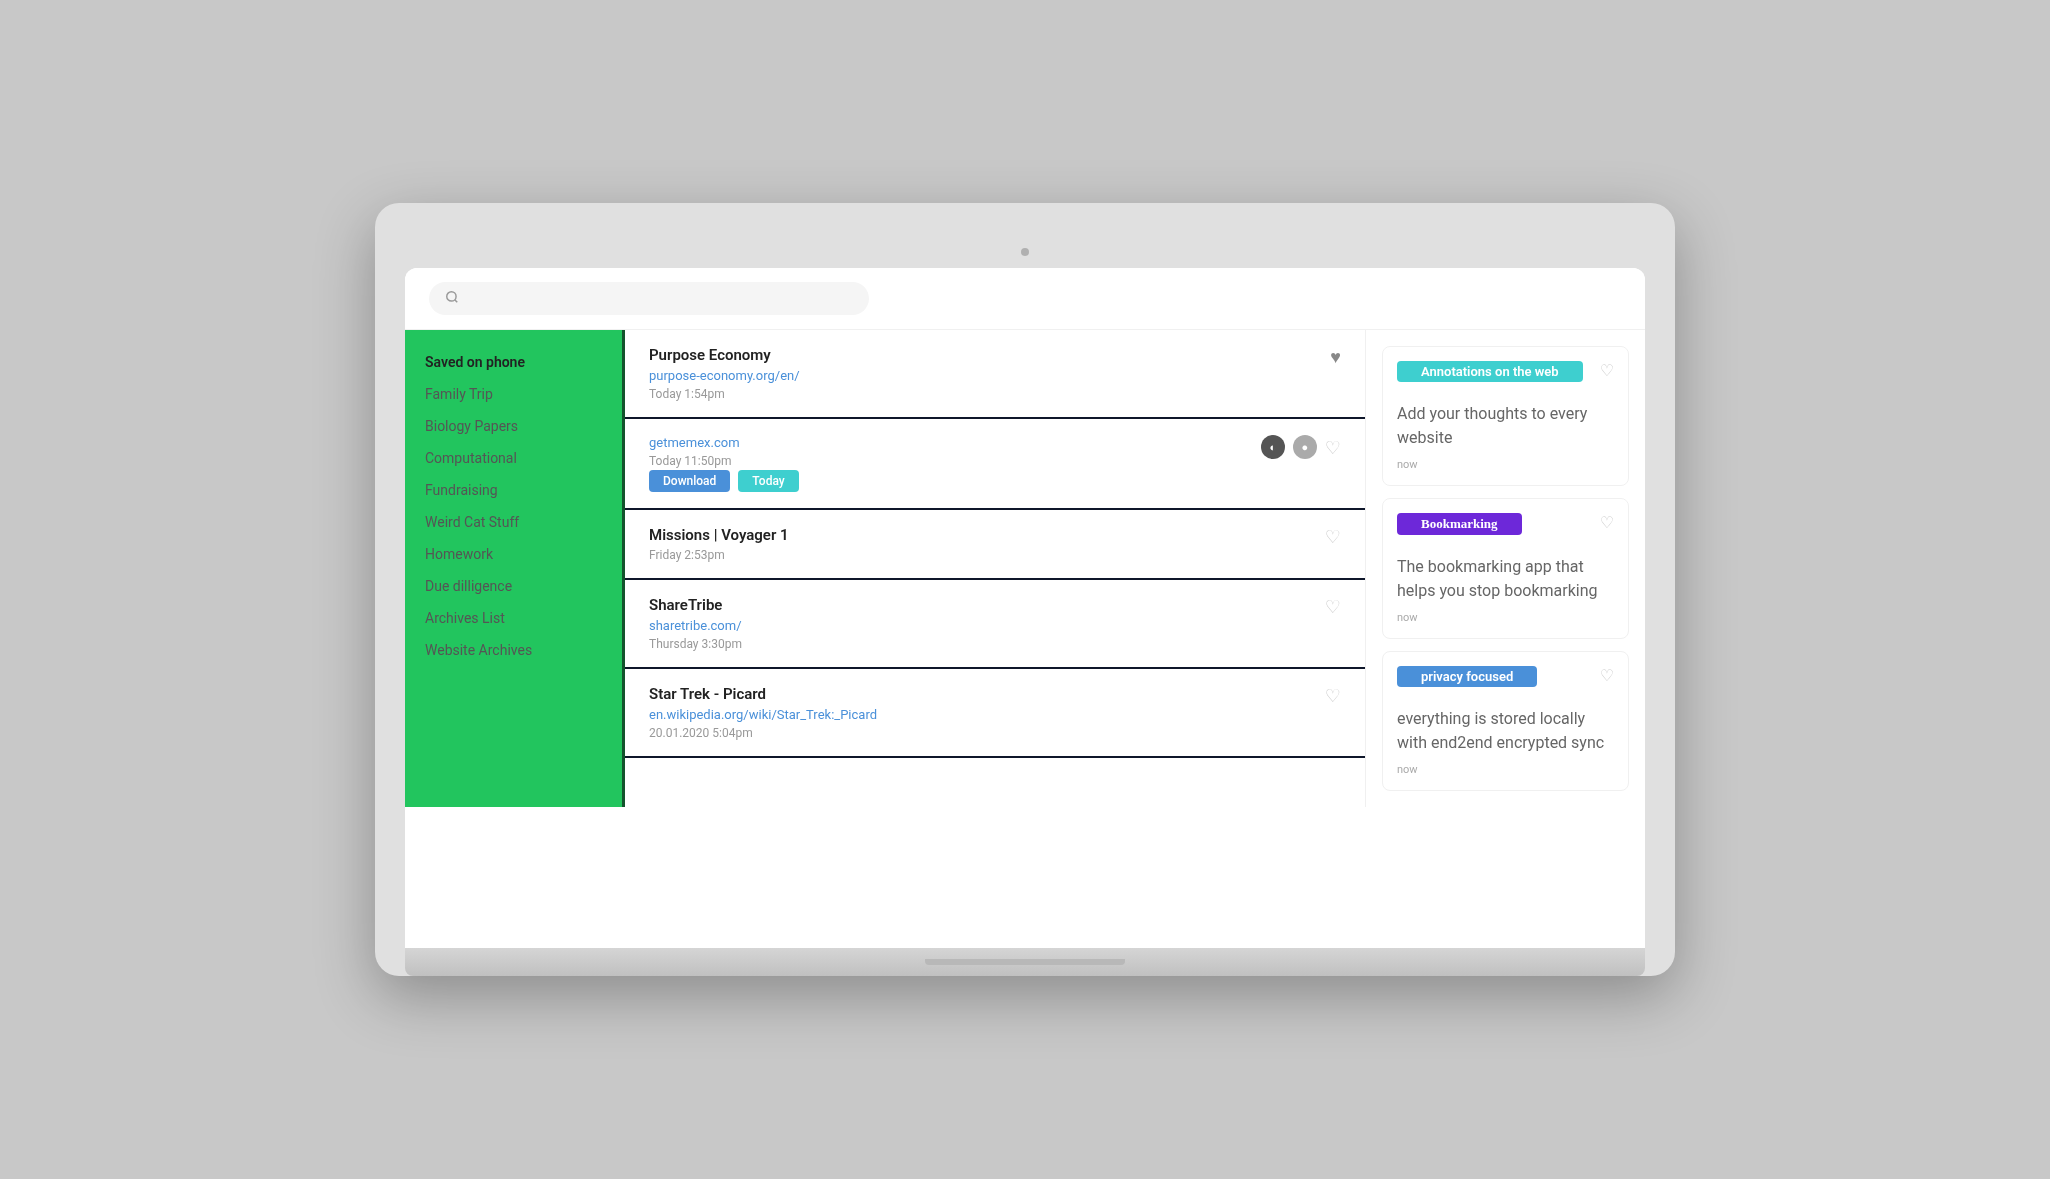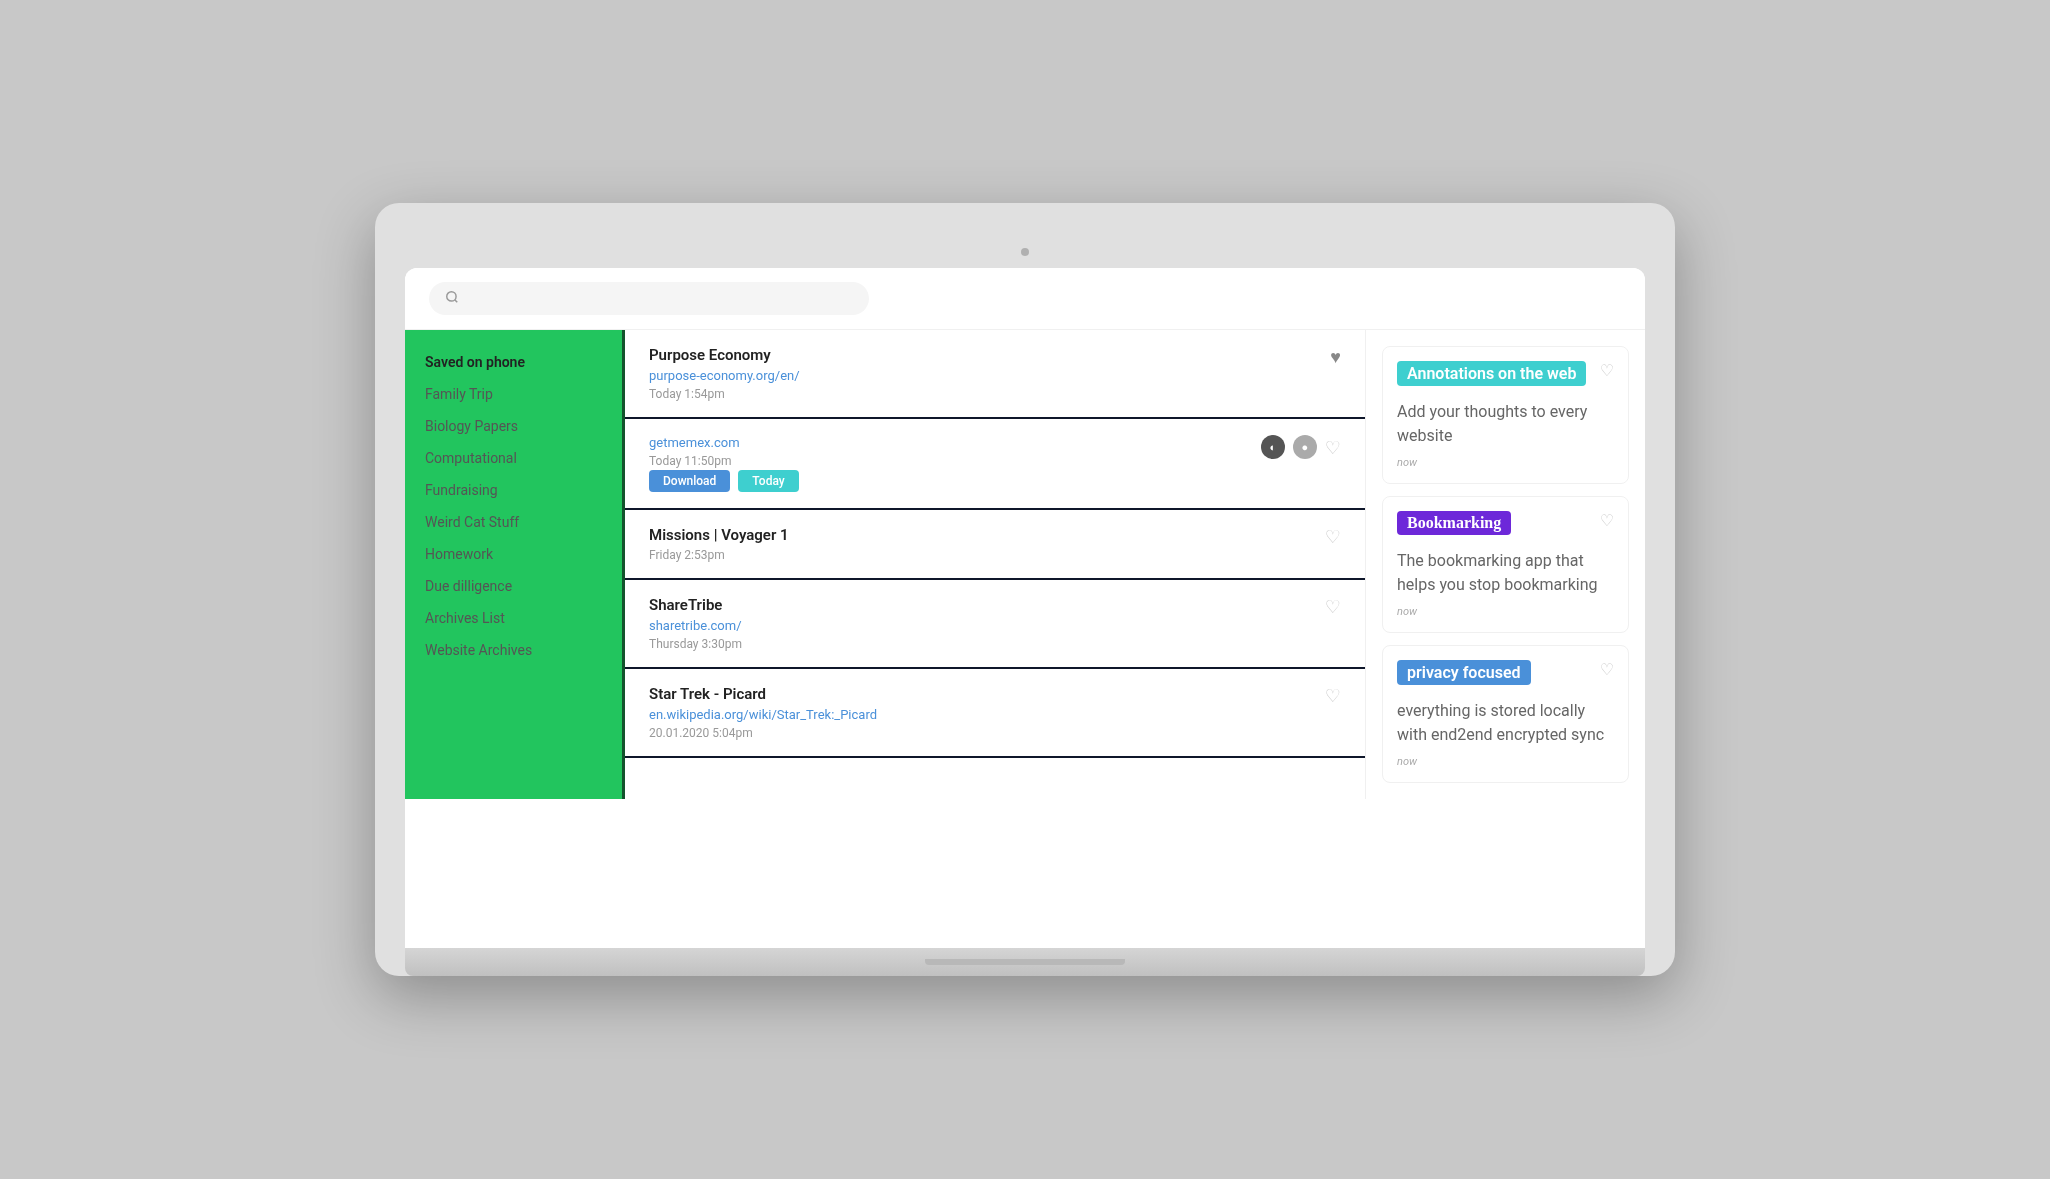--- a/index.html
+++ b/index.html
@@ -216,39 +216,38 @@
       flex-direction: column;
       gap: 12px;
     }
     .feature-card {
       border: 1px solid #f0f0f0;
       border-radius: 8px;
       padding: 14px;
     }
     .feature-tag {
       display: inline-block;
-      padding: 3px 10px;
+      padding: 3px 24px;
       border-radius: 4px;
-      font-size: 16px;
+      font-size: 13px;
       font-weight: 600;
-      margin-bottom: 14px;
+      margin-bottom: 20px;
     }
     .tag-teal { background: #3ecfcf; color: #fff; }
     .tag-green { background: #6d28d9; color: #fff; font-family: Liberation Serif, serif; }
     .tag-blue { background: #4a90d9; color: #fff; }
     .feature-desc {
       font-size: 16px;
       color: #666;
       line-height: 1.5;
       margin-bottom: 8px;
     }
     .feature-time {
       font-size: 11px;
       color: #aaa;
-      font-style: italic;
     }
     .feature-heart {
       float: right;
       color: #ccc;
       font-size: 16px;
       cursor: pointer;
     }
   </style>
 </head>
 <body>

